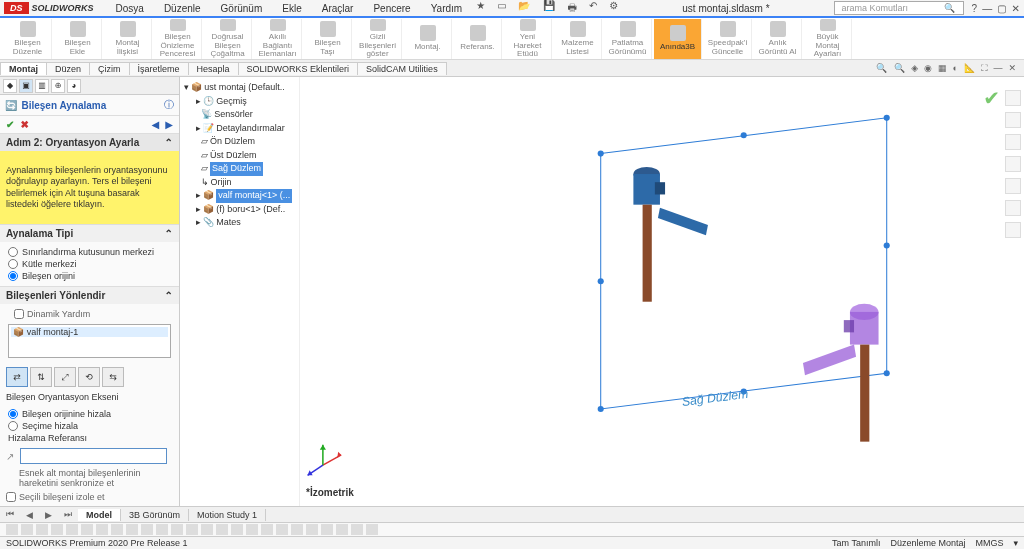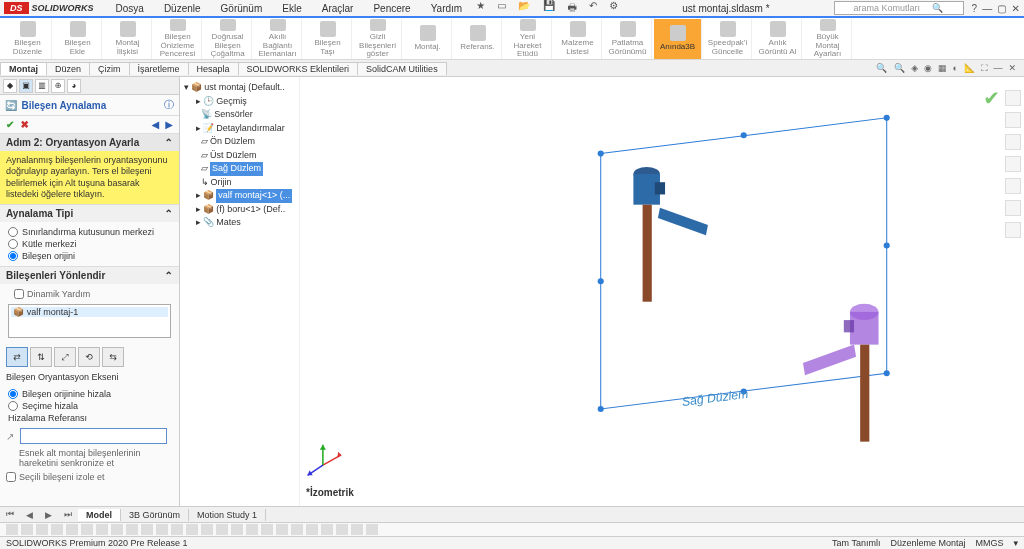--- a/index.html
+++ b/index.html
@@ -4,42 +4,42 @@
 <style>
 * { margin:0; padding:0; box-sizing:border-box; font-family:"Segoe UI",Arial,sans-serif; }
 body { width:1024px; height:549px; background:#fff; font-size:10px; color:#333; overflow:hidden; position:relative; }
 .titlebar { height:18px; background:#f5f5f5; border-bottom:2px solid #3b82f6; display:flex; align-items:center; padding:0 4px; }
 .logo { background:#d7241f; color:#fff; font-weight:bold; font-style:italic; padding:1px 6px; font-size:9px; }
 .sw-name { font-weight:bold; font-style:italic; margin-left:3px; font-size:9px; }
 .menu { display:flex; gap:8px; margin-left:10px; font-size:10px; }
 .menu span { cursor:pointer;margin-left:12px; }
 .tbicons { display:flex; gap:12px; margin-left:14px; color:#555; }
 .doctitle { flex:1; text-align:center; font-size:10px; color:#333; }
-.search { width:130px; height:14px; border:1px solid #aaa; font-size:9px; padding:0 19px; display:flex; align-items:center; background:#fff; }
+.search { width:130px; height:14px; border:1px solid #aaa; font-size:9px; padding:0 7px; display:flex; align-items:center; background:#fff; }
 .wincontrols { display:flex; gap:5px; margin-left:8px; color:#555; }
 .ribbon { height:42px; border-bottom:1px solid #d8d8d8; display:flex; align-items:center; padding:0 4px; gap:2px; }
 .ribbtn { display:flex; flex-direction:column; align-items:center; justify-content:center; width:48px; height:40px; font-size:8px; color:#888; text-align:center; line-height:1.05; border-right:1px solid #eee; padding:0 3px; }
 .ribbtn.active { background:#faa634; color:#333; }
 .ribicon { width:16px; height:16px; background:#ccc; border-radius:2px; margin-bottom:2px; }
 .tabstrip { height:17px; background:#f0f0f0; border-bottom:1px solid #ccc; display:flex; align-items:center; font-size:9px; position:relative; }
 .tab { padding:1px 8px; border:1px solid #ccc; border-bottom:none; background:#f8f8f8; margin-right:-1px; }
 .tab.active { background:#fff; font-weight:bold; }
 .tablast { border-right:1px solid #ccc; }
 .viewicons { position:absolute; right:8px; display:flex; gap:6px; color:#666; }
 .main { display:flex; height:calc(549px - 18px - 42px - 17px - 16px - 14px - 13px); }
 .leftpanel { width:180px; border-right:1px solid #ccc; background:#fafafa; font-size:10px; overflow:hidden; }
 .lp-tabs { height:18px; background:#efefef; border-bottom:1px solid #ccc; display:flex; align-items:center; gap:2px; padding:0 3px; }
 .lp-tabicon { width:14px; height:14px; border:1px solid #ccc; background:#fff; font-size:8px; display:flex; align-items:center; justify-content:center; }
 .lp-head { display:flex; align-items:center; padding:3px 5px; border-bottom:1px solid #ddd; }
 .lp-title { font-weight:bold; color:#2a5db0; font-size:10px; margin-left:4px; }
 .lp-confirm { display:flex; gap:6px; padding:3px 6px; border-bottom:1px solid #ddd; align-items:center; }
 .green { color:#3a9d3a; font-weight:bold; }
 .red { color:#c33; font-weight:bold; }
 .lp-step { background:#e7e7e7; padding:3px 6px; font-weight:bold; display:flex; justify-content:space-between; }
-.lp-yellow { background:#fff36b; padding:4px 6px; font-size:9px; line-height:1.25; }
+.lp-yellow { background:#fff36b; padding:14px 6px; font-size:9px; line-height:1.25; }
 .lp-section { padding:3px 6px; font-weight:bold; background:#f0f0f0; border-top:1px solid #ddd; display:flex; justify-content:space-between; }
 .lp-body { padding:3px 8px; }
 .radio { display:flex; align-items:center; gap:4px; font-size:9px; margin:2px 0; }
 .radio input { width:10px; height:10px; }
 .listbox { border:1px solid #aaa; background:#fff; height:34px; margin:3px 0; padding:2px; }
 .litem { background:#def; padding:0 2px; font-size:9px; }
 .lp-smallbtns { display:flex; gap:2px; padding:3px 6px; }
 .lp-smallbtn { width:22px; height:20px; border:1px solid #bbb; background:#eee; font-size:9px; display:flex; align-items:center; justify-content:center; }
 .lp-smallbtn.active { background:#d0e4f5; border-color:#5a8fc9; }
 .field { border:1px solid #5a8fc9; background:#fff; height:16px; margin:2px 6px; }

